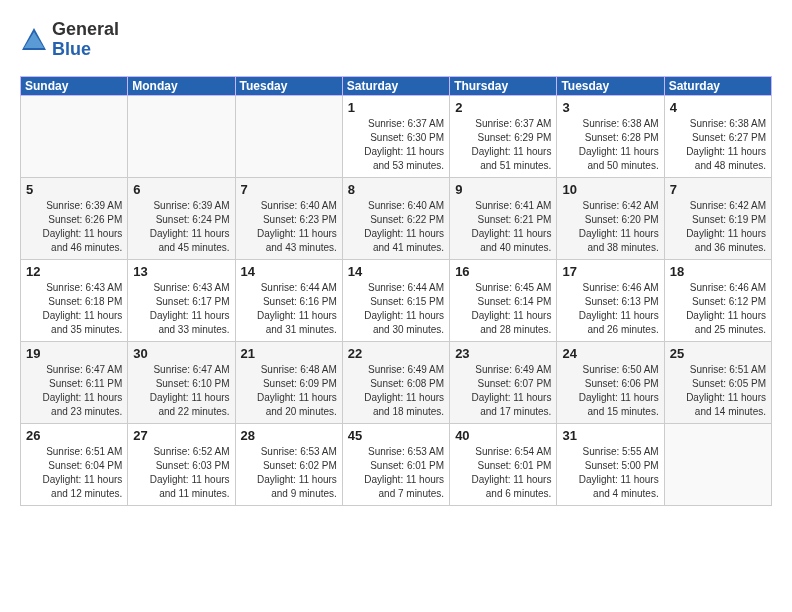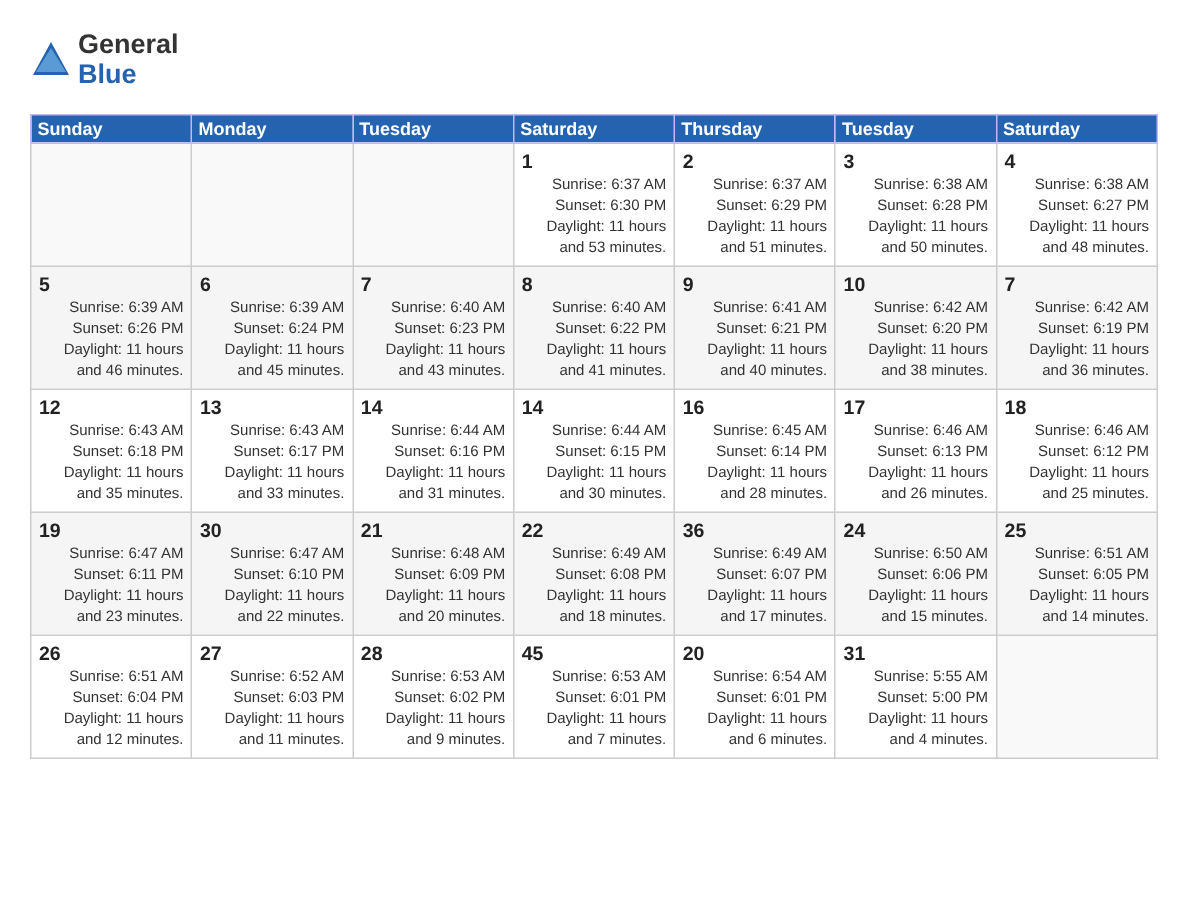--- a/index.html
+++ b/index.html
@@ -216,21 +216,21 @@
         </td>
         <td>
           <span class="day-number">21</span>
           <div class="day-info">Sunrise: 6:48 AM<br>Sunset: 6:09 PM<br>Daylight: 11 hours and 20 minutes.</div>
         </td>
         <td>
           <span class="day-number">22</span>
           <div class="day-info">Sunrise: 6:49 AM<br>Sunset: 6:08 PM<br>Daylight: 11 hours and 18 minutes.</div>
         </td>
         <td>
-          <span class="day-number">36</span>
+          <span class="day-number">23</span>
           <div class="day-info">Sunrise: 6:49 AM<br>Sunset: 6:07 PM<br>Daylight: 11 hours and 17 minutes.</div>
         </td>
         <td>
           <span class="day-number">24</span>
           <div class="day-info">Sunrise: 6:50 AM<br>Sunset: 6:06 PM<br>Daylight: 11 hours and 15 minutes.</div>
         </td>
         <td>
           <span class="day-number">25</span>
           <div class="day-info">Sunrise: 6:51 AM<br>Sunset: 6:05 PM<br>Daylight: 11 hours and 14 minutes.</div>
         </td>
@@ -246,21 +246,21 @@
         </td>
         <td>
           <span class="day-number">28</span>
           <div class="day-info">Sunrise: 6:53 AM<br>Sunset: 6:02 PM<br>Daylight: 11 hours and 9 minutes.</div>
         </td>
         <td>
           <span class="day-number">45</span>
           <div class="day-info">Sunrise: 6:53 AM<br>Sunset: 6:01 PM<br>Daylight: 11 hours and 7 minutes.</div>
         </td>
         <td>
-          <span class="day-number">20</span>
+          <span class="day-number">40</span>
           <div class="day-info">Sunrise: 6:54 AM<br>Sunset: 6:01 PM<br>Daylight: 11 hours and 6 minutes.</div>
         </td>
         <td>
           <span class="day-number">31</span>
           <div class="day-info">Sunrise: 5:55 AM<br>Sunset: 5:00 PM<br>Daylight: 11 hours and 4 minutes.</div>
         </td>
         <td class="empty-cell"></td>
       </tr>
     </tbody>
 </table>

